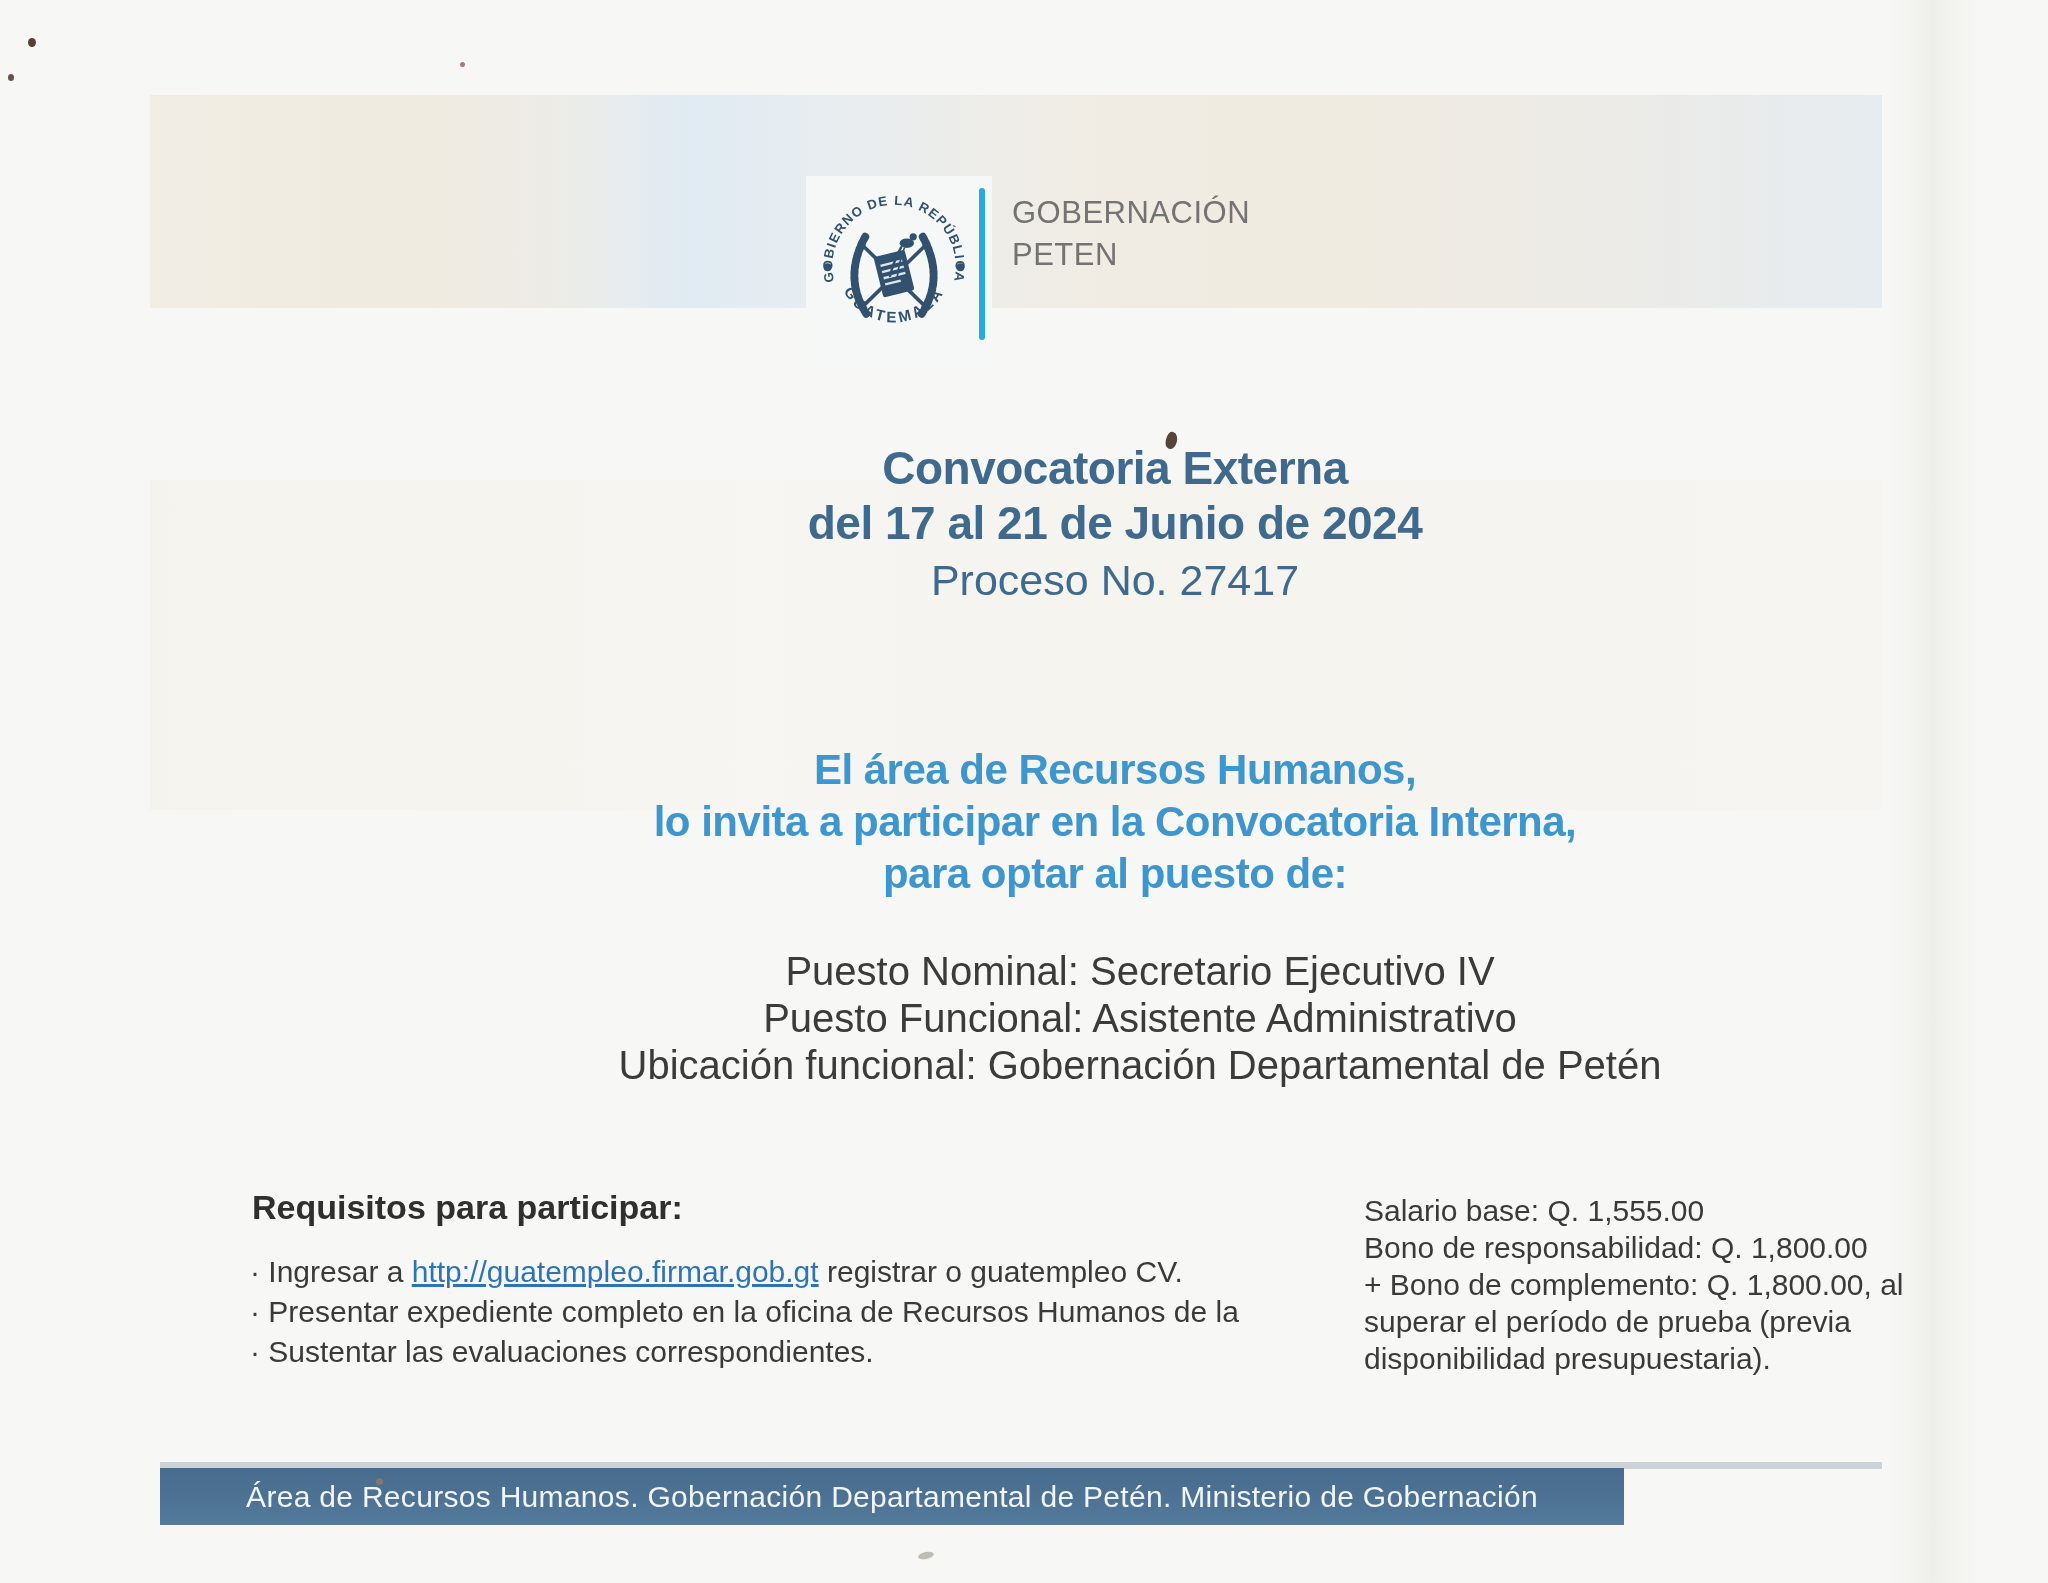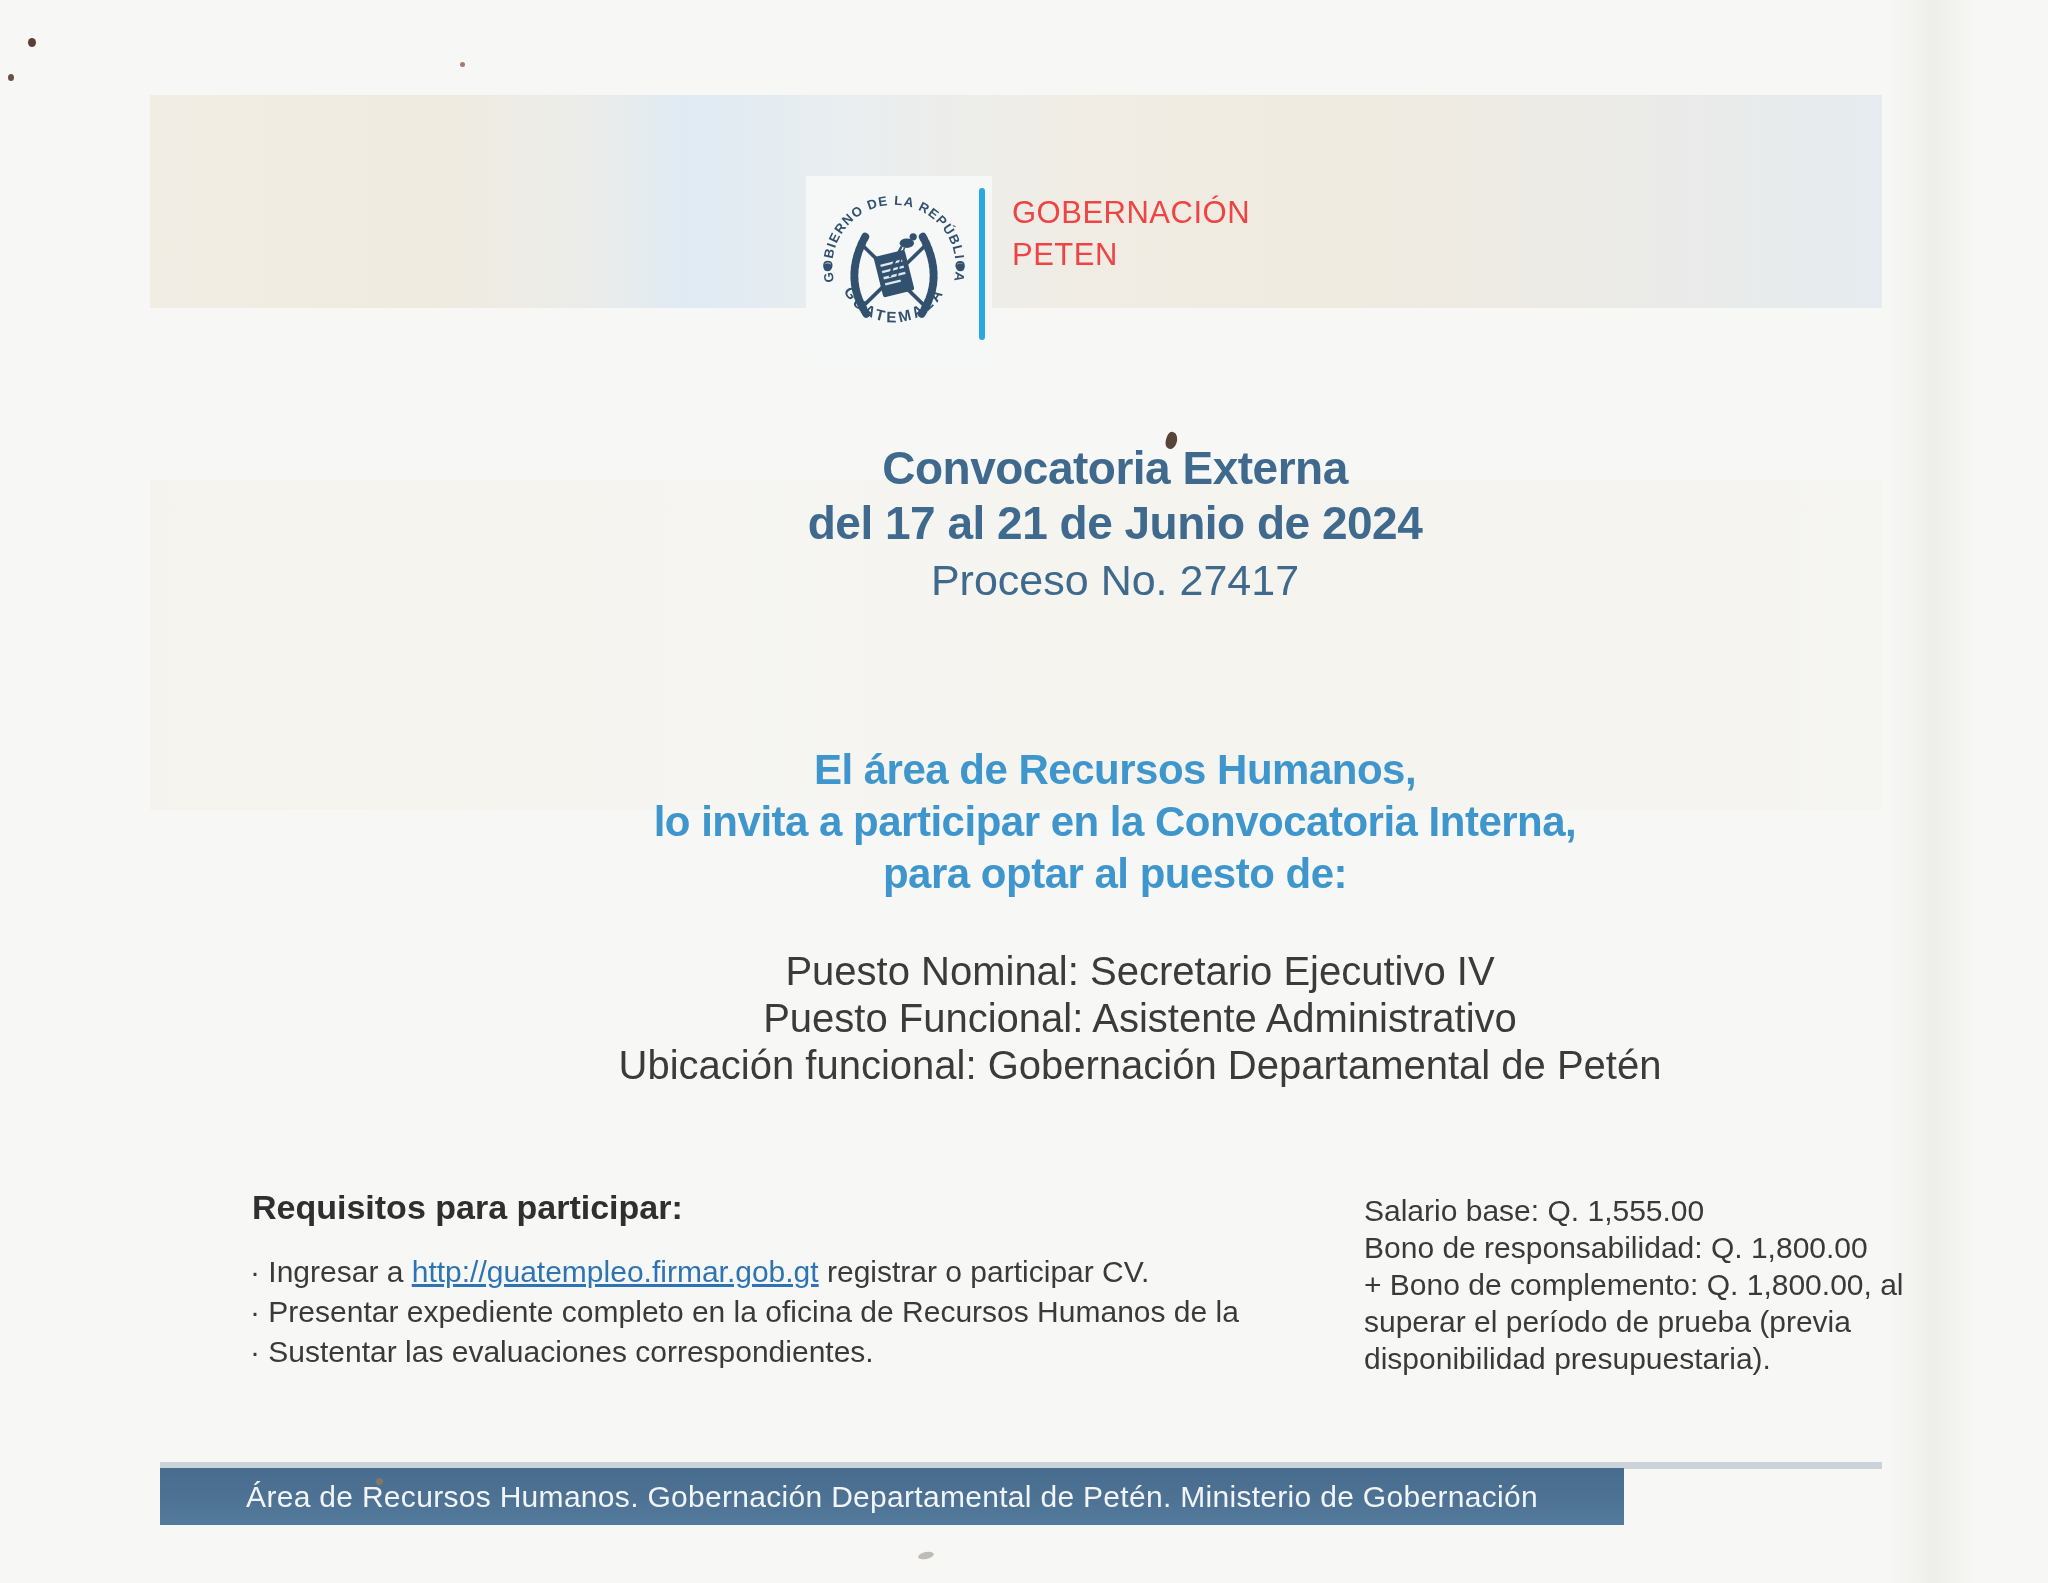--- a/index.html
+++ b/index.html
@@ -30,21 +30,21 @@
     position:absolute;left:806px;top:176px;width:186px;height:190px;
     background:#f5f8f7;
   }
   .seal{position:absolute;left:814px;top:182px;width:160px;height:168px;}
   .divider{
     position:absolute;left:979px;top:188px;width:6px;height:152px;
     background:#29a9e0;border-radius:3px;
   }
   .org{
     position:absolute;left:1012px;top:192px;
-    color:#ef4444;font-size:31px;line-height:42px;letter-spacing:.5px;
+    color:#737373;font-size:31px;line-height:42px;letter-spacing:.5px;
     font-weight:500;white-space:nowrap;
   }
   
   .center-block{position:absolute;text-align:center;white-space:nowrap;}
   .title-block{left:100px;width:2030px;top:441px;color:#3f6a8e;}
   .title-l1{font-size:46px;font-weight:bold;line-height:55px;letter-spacing:-.5px;}
   .title-l2{font-size:46px;font-weight:bold;line-height:55px;letter-spacing:-.5px;}
   .title-l3{font-size:43px;font-weight:normal;line-height:55px;margin-top:2px;}
   .invite-block{left:100px;width:2030px;top:744px;color:#3e96cc;}
   .invite-block div{font-size:42px;font-weight:bold;line-height:52px;letter-spacing:-.5px;}
@@ -146,21 +146,21 @@
   </div>
 
   <div class="center-block position-block">
     <div>Puesto Nominal: Secretario Ejecutivo IV</div>
     <div>Puesto Funcional: Asistente Administrativo</div>
     <div>Ubicación funcional: Gobernación Departamental de Petén</div>
   </div>
 
   <div class="req-heading">Requisitos para participar:</div>
   <div class="req-items">
-    <div><span>· Ingresar a </span><span class="req-link">http://guatempleo.firmar.gob.gt</span><span> registrar o participar CV.</span></div>
+    <div><span>· Ingresar a </span><span class="req-link">http://guatempleo.firmar.gob.gt</span><span> registrar o guatempleo CV.</span></div>
     <div>· Presentar expediente completo en la oficina de Recursos Humanos de la</div>
     <div>· Sustentar las evaluaciones correspondientes.</div>
   </div>
 
   <div class="salary">
     <div>Salario base: Q. 1,555.00</div>
     <div>Bono de responsabilidad: Q. 1,800.00</div>
     <div>+ Bono de complemento: Q. 1,800.00, al</div>
     <div>superar el período de prueba (previa</div>
     <div>disponibilidad presupuestaria).</div>

